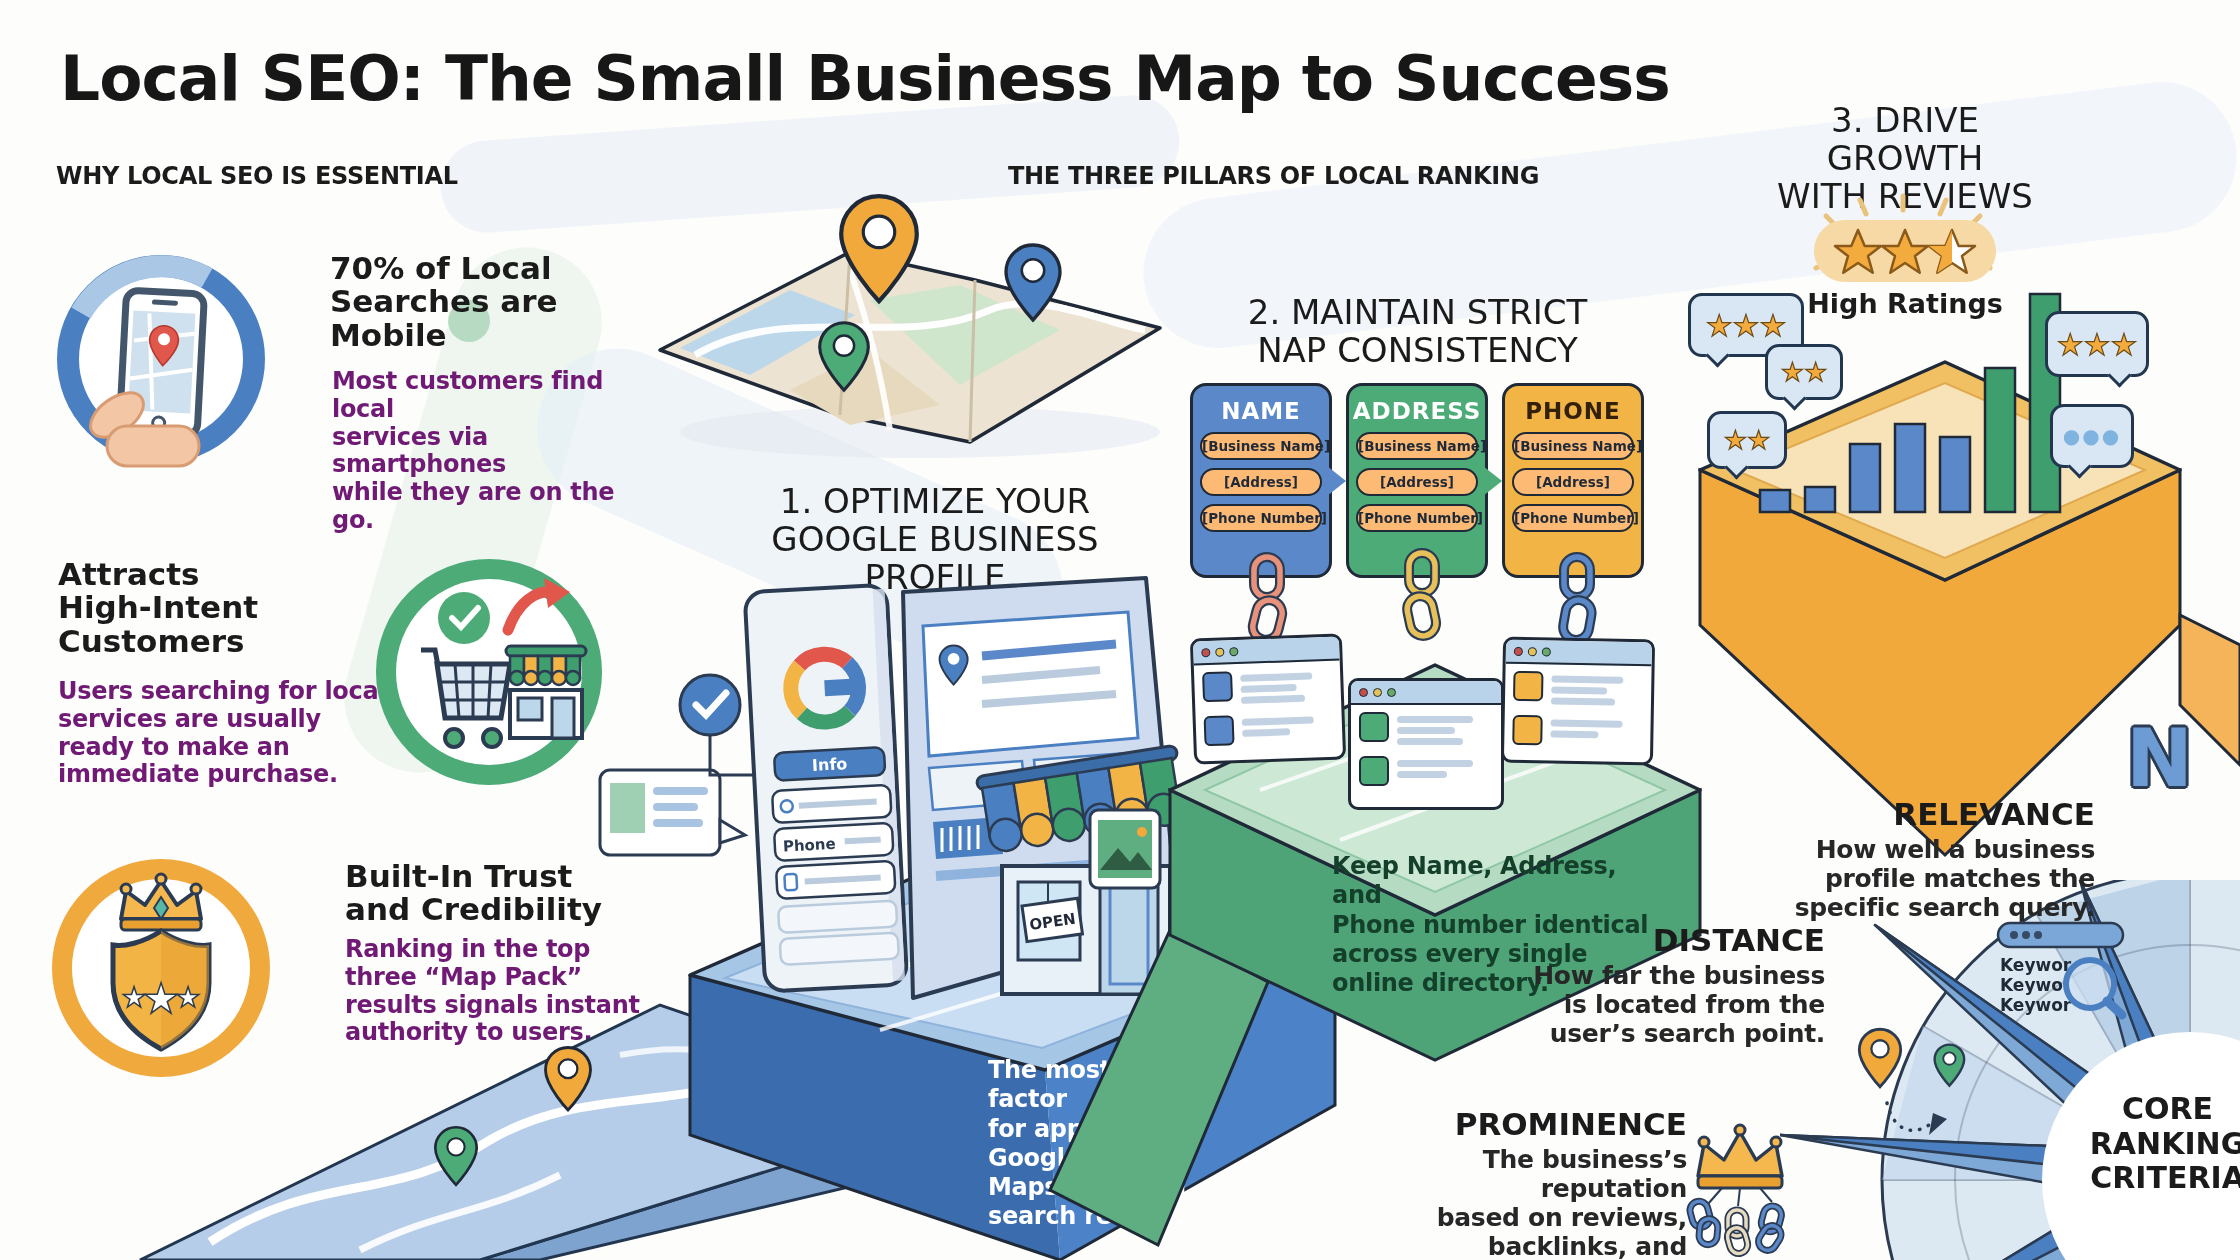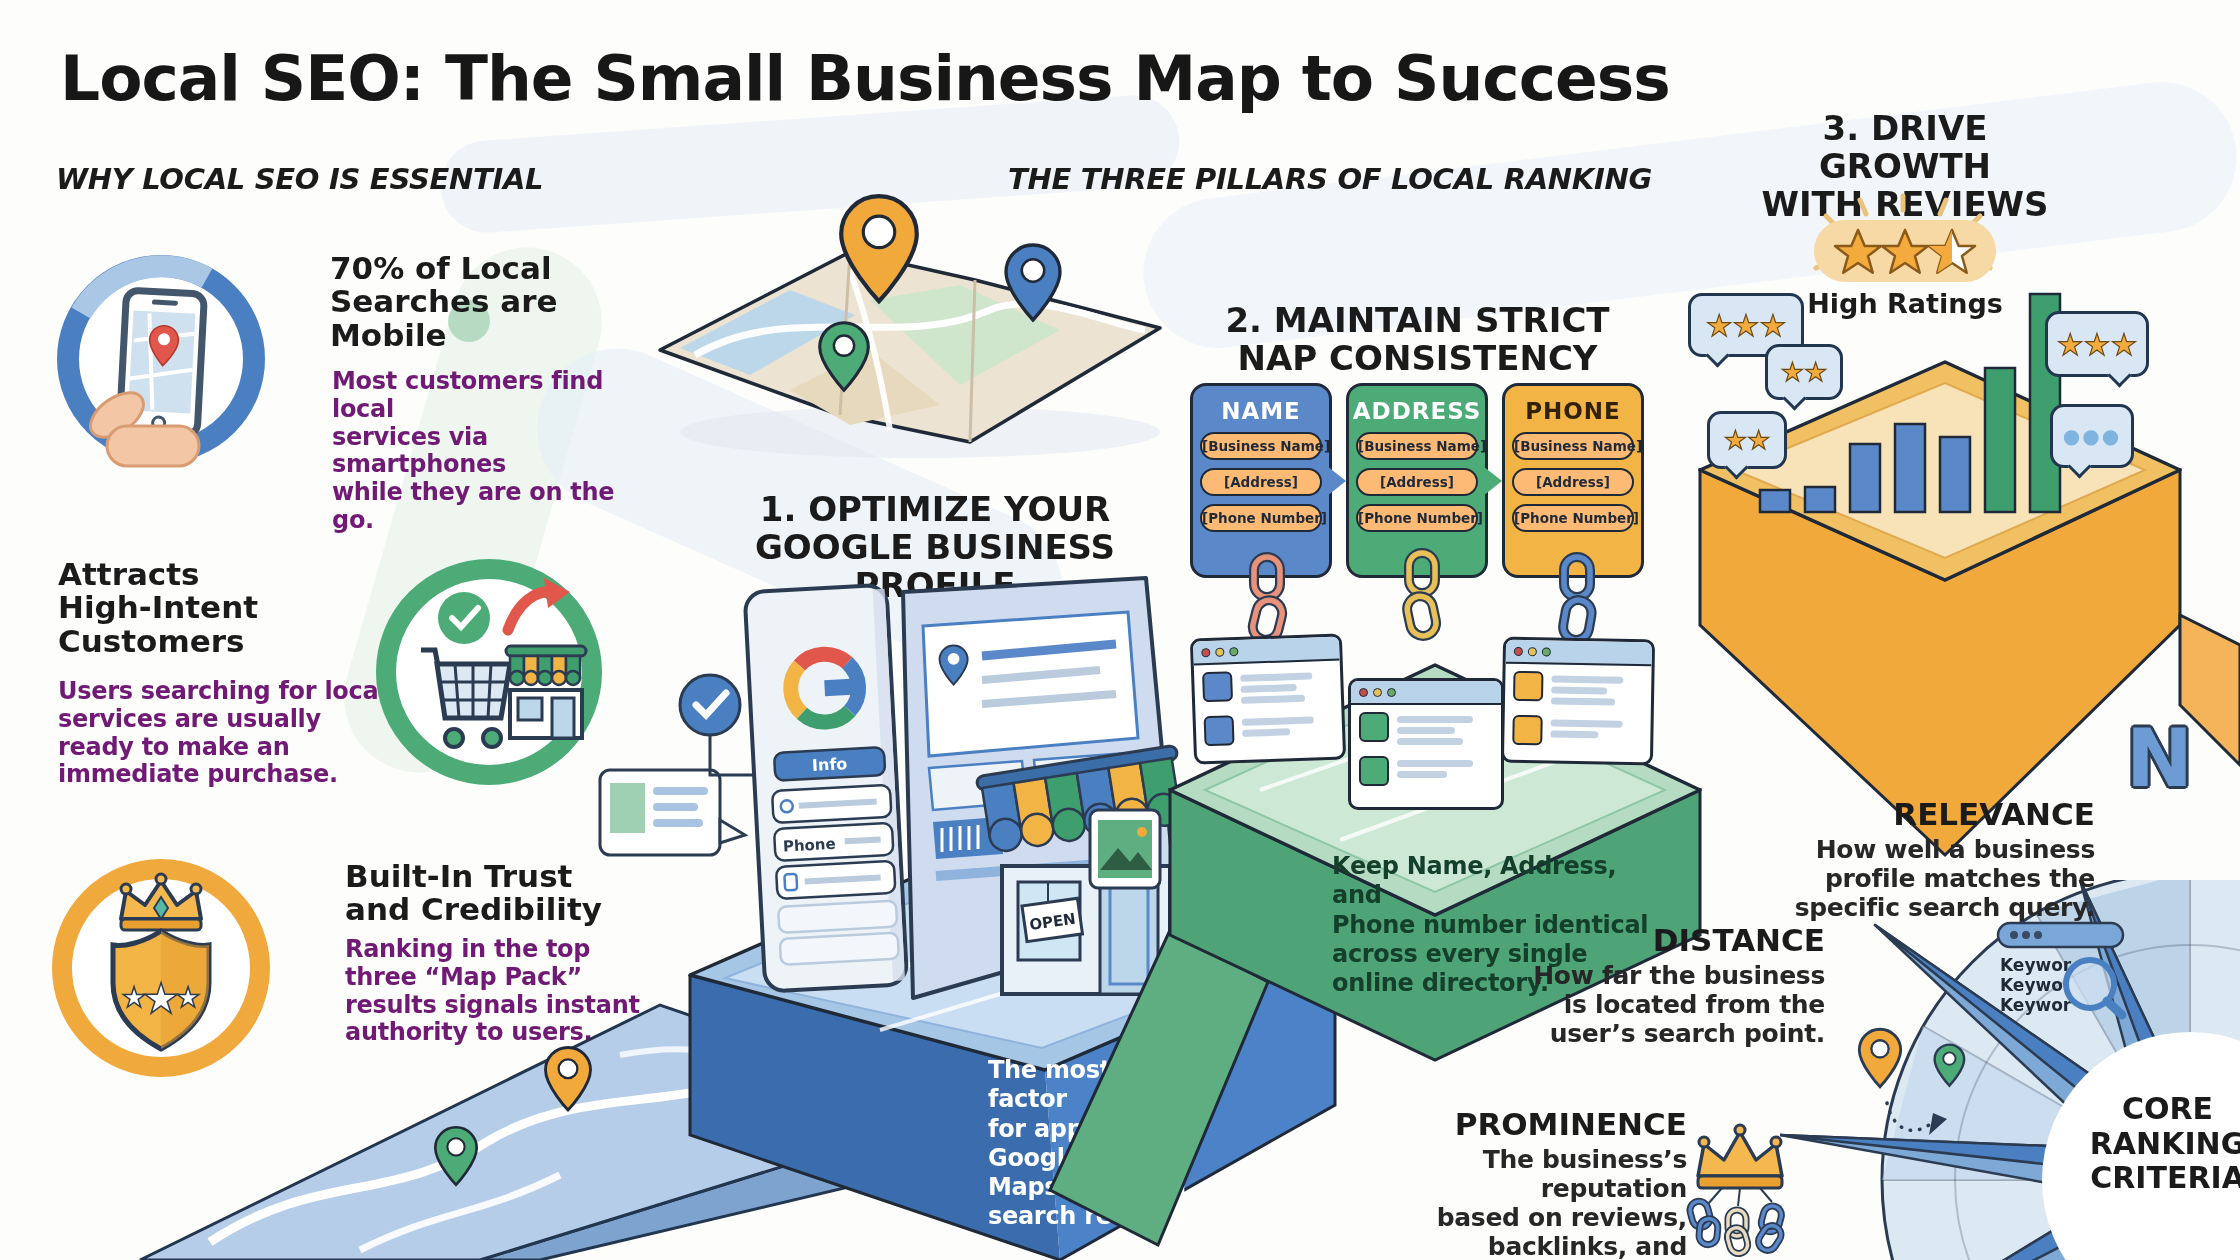--- a/index.html
+++ b/index.html
@@ -1,24 +1,24 @@
 <!DOCTYPE html>
 <html><head>
 <meta charset="utf-8">
 <style>
   html,body{margin:0;padding:0;background:#ffffff;}
   #stage{position:relative;width:2240px;height:1260px;overflow:hidden;background:#fdfdfc;
          font-family:"DejaVu Sans","Liberation Sans",sans-serif;color:#1c1c1c;}
   .abs{position:absolute;}
   .pre{white-space:pre-line;}
   .title{font-size:63px;font-weight:800;letter-spacing:-1px;color:#171717;margin-top:6px;}
-  .sechead{font-size:29px;font-weight:800;letter-spacing:-0.3px;color:#1b1b1b;font-style:italic;}
+  .sechead{font-size:24px;font-weight:800;letter-spacing:-0.3px;color:#1b1b1b;}
   .itemhead{font-size:31px;font-weight:800;line-height:1.08;color:#1b1b1b;}
   .itembody{font-size:24px;font-weight:600;line-height:1.16;color:#701a75;letter-spacing:-0.3px;}
-  .pillarhead{font-size:34px;font-weight:700;line-height:1.12;text-align:center;color:#1b1b1b;margin-top:8px;}
+  .pillarhead{font-size:34px;font-weight:400;line-height:1.12;text-align:center;color:#1b1b1b;}
   .plat-text{font-size:24px;font-weight:600;line-height:1.22;letter-spacing:-0.3px;}
   .crit{text-align:right;}
   .crit .h{font-size:31px;font-weight:800;color:#1b1b1b;}
   .crit .b{font-size:25px;font-weight:700;line-height:1.16;margin-top:3px;color:#272727;letter-spacing:-0.3px;}
   .band{position:absolute;border-radius:90px;}
   
   .napcard{position:absolute;width:142px;height:195px;border:3px solid #1f2937;border-radius:16px;box-sizing:border-box;}
   .napcard .ct{font-size:23px;font-weight:800;text-align:center;margin-top:12px;letter-spacing:1px;}
   .pill{margin:8px 7px 0 7px;background:#fdba74;border:2.5px solid #1f2937;border-radius:999px;
         font-size:13.5px;font-weight:700;text-align:center;padding:4px 0;white-space:nowrap;color:#1f2937;}

